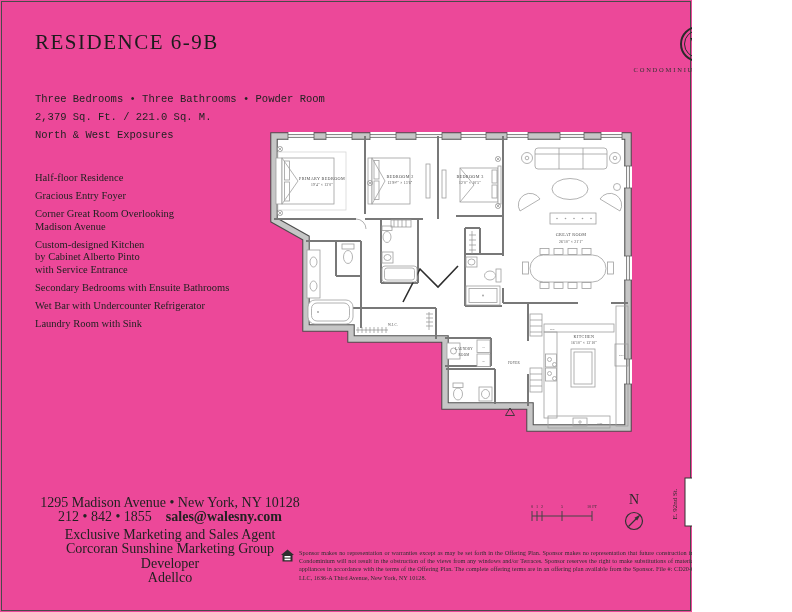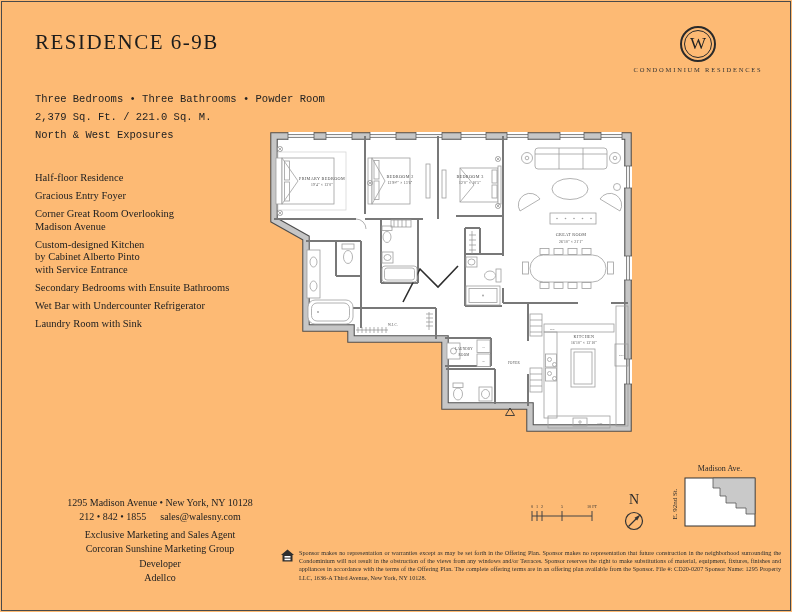--- a/index.html
+++ b/index.html
@@ -1,33 +1,33 @@
 <!DOCTYPE html>
 <html><head>
 <meta charset="utf-8">
 <style>
   html,body{margin:0;padding:0;background:#fff;}
-  #sheet{position:relative;width:792px;height:612px;background:#fdba74;overflow:hidden;
+  #sheet{position:relative;width:692px;height:612px;background:#ec4899;overflow:hidden;
          font-family:"Liberation Serif","DejaVu Serif",serif;color:#2b2b2b;}
   .frame{position:absolute;inset:1px;border:1.5px solid #4a4a4a;pointer-events:none;}
   .title{position:absolute;left:35px;top:30px;font-size:21px;letter-spacing:1.5px;color:#1c1c1c;}
   .summary{position:absolute;left:35px;top:90px;font-size:10.5px;line-height:18px;color:#222;font-family:Liberation Mono, monospace;}
   .features{position:absolute;left:35px;top:172px;width:235px;font-size:10.5px;color:#222;}
   .feature{white-space:pre-line;line-height:12.5px;margin-bottom:5.5px;}
   .logo{position:absolute;left:618px;top:26px;width:160px;text-align:center;color:#222;}
   .logo-ring{width:36px;height:36px;margin:0 auto;border:2.5px solid #2a2a2a;border-radius:50%;
              display:flex;align-items:center;justify-content:center;box-sizing:border-box;}
   .logo-ring-inner{width:28px;height:28px;border:0.5px solid #2a2a2a;border-radius:50%;
              display:flex;align-items:center;justify-content:center;box-sizing:border-box;
              font-size:17px;color:#222;}
   .logo-name{margin-top:9px;font-size:16.5px;letter-spacing:3.5px;color:#232323;}
   .logo-tag{margin-top:4px;font-size:6.5px;letter-spacing:1.8px;color:#333;}
-  .contact{position:absolute;left:25px;width:270px;text-align:center;font-size:10px;
+  .contact{position:absolute;left:35px;width:270px;text-align:center;font-size:14px;
            line-height:13.5px;color:#222;}
-  .contact .email{margin-left:14px;}
+  .contact .email{margin-left:14px;font-weight:bold;}
   .legal{position:absolute;left:299px;top:549px;width:482px;font-size:6.2px;line-height:8.2px;
          color:#2f2f2f;text-align:justify;}
   svg{position:absolute;}
   svg text{font-family:"Liberation Serif","DejaVu Serif",serif;fill:#4a4a4a;}
   .rlab{font-size:4.2px;letter-spacing:.35px;text-anchor:middle;}
   .rdim{font-size:3.7px;letter-spacing:.2px;text-anchor:middle;}
   .rsm{font-size:3.3px;letter-spacing:.25px;text-anchor:middle;}
   .app{font-size:2.9px;text-anchor:middle;fill:#555;}
   .wall-dark{fill:#ffffff;stroke:#4d4d4d;stroke-width:7.5;stroke-linejoin:miter;}
   .wall-light{fill:none;stroke:#c6c6c6;stroke-width:5.4;stroke-linejoin:miter;}

